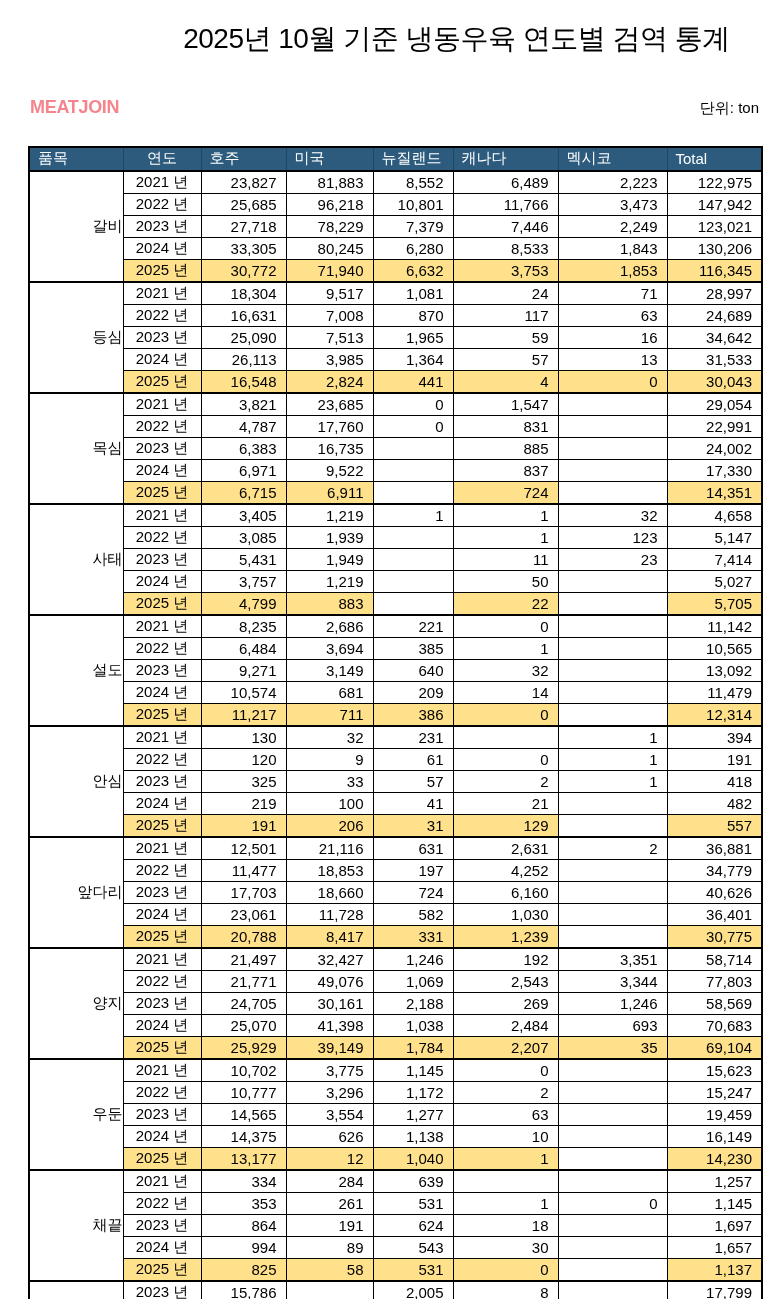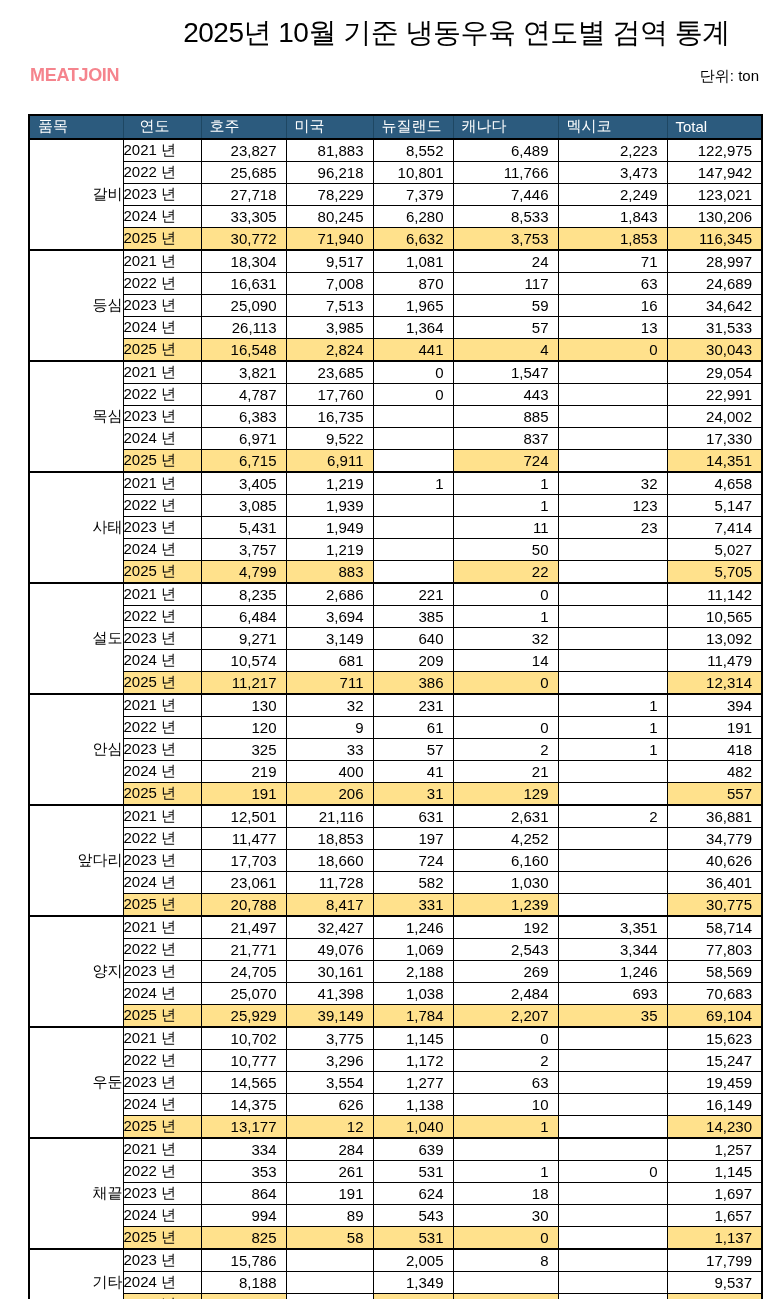--- a/index.html
+++ b/index.html
@@ -2,61 +2,62 @@
 <html><head>
 <meta charset="utf-8">
 <style>
   html,body { margin:0; padding:0; }
   body {
     width:779px; height:1299px; background:#ffffff; color:#000;
     font-family:"Liberation Sans","DejaVu Sans",sans-serif;
     -webkit-font-smoothing:antialiased;
   }
   .title {
-    margin-top:14px;
+    margin-top:20px;
     padding-left:134px;
     text-align:center;
     font-size:28px;
     letter-spacing:-0.5px;
     white-space:nowrap;
   }
   .meta-row {
     display:flex; justify-content:space-between; align-items:flex-end;
     margin:13px 20px 6px 30px;
   }
   .brand {
     font-weight:bold; font-size:18px; letter-spacing:-0.3px;
     color:#f5848d;
+    margin-top:26px;
   }
   .unit { font-size:15px; }
   table.stats {
     border-collapse:collapse; table-layout:fixed;
     margin-left:28px; width:733px;
     border:2px solid #000;
     margin-top:28px;
   }
   thead tr { height:23px; }
   th {
     background:#2c5b7e; color:#ffffff;
     font-weight:400; font-size:15px;
     text-align:left; padding:1px 0 2px 8px;
     border-left:1px solid #1e4763;
     white-space:nowrap; overflow:hidden;
   }
-  th.h-year { text-align:left; padding-left:16px; }
+  th.h-year { text-align:center; padding-left:0; }
   tbody { border-top:2px solid #000; }
   td {
     border:1px solid #000;
     font-size:15px; height:21px;
     padding:0 9px 0 0;
     text-align:right;
     white-space:nowrap; overflow:hidden;
   }
   td.item-cell  { text-align:right; padding:0; }
-  td.year-cell  { text-align:left; padding:0; }
+  td.year-cell  { text-align:center; padding:0; }
   td.hl { background:#ffe18c; }
 </style>
 </head>
 <body>
 
 <div class="page">
 
   <div class="title">2025년 10월 기준 냉동우육 연도별 검역 통계</div>
 
   <div class="meta-row">
@@ -192,21 +193,21 @@
           <td class="value-cell">0</td>
           <td class="value-cell">1,547</td>
           <td class="value-cell"></td>
           <td class="value-cell">29,054</td>
         </tr>
         <tr>
           <td class="year-cell">2022&nbsp;년</td>
           <td class="value-cell">4,787</td>
           <td class="value-cell">17,760</td>
           <td class="value-cell">0</td>
-          <td class="value-cell">443</td>
+          <td class="value-cell">831</td>
           <td class="value-cell"></td>
           <td class="value-cell">22,991</td>
         </tr>
         <tr>
           <td class="year-cell">2023&nbsp;년</td>
           <td class="value-cell">6,383</td>
           <td class="value-cell">16,735</td>
           <td class="value-cell"></td>
           <td class="value-cell">885</td>
           <td class="value-cell"></td>
@@ -352,21 +353,21 @@
           <td class="value-cell">325</td>
           <td class="value-cell">33</td>
           <td class="value-cell">57</td>
           <td class="value-cell">2</td>
           <td class="value-cell">1</td>
           <td class="value-cell">418</td>
         </tr>
         <tr>
           <td class="year-cell">2024&nbsp;년</td>
           <td class="value-cell">219</td>
-          <td class="value-cell">400</td>
+          <td class="value-cell">100</td>
           <td class="value-cell">41</td>
           <td class="value-cell">21</td>
           <td class="value-cell"></td>
           <td class="value-cell">482</td>
         </tr>
         <tr>
           <td class="year-cell hl">2025&nbsp;년</td>
           <td class="value-cell hl">191</td>
           <td class="value-cell hl">206</td>
           <td class="value-cell hl">31</td>

